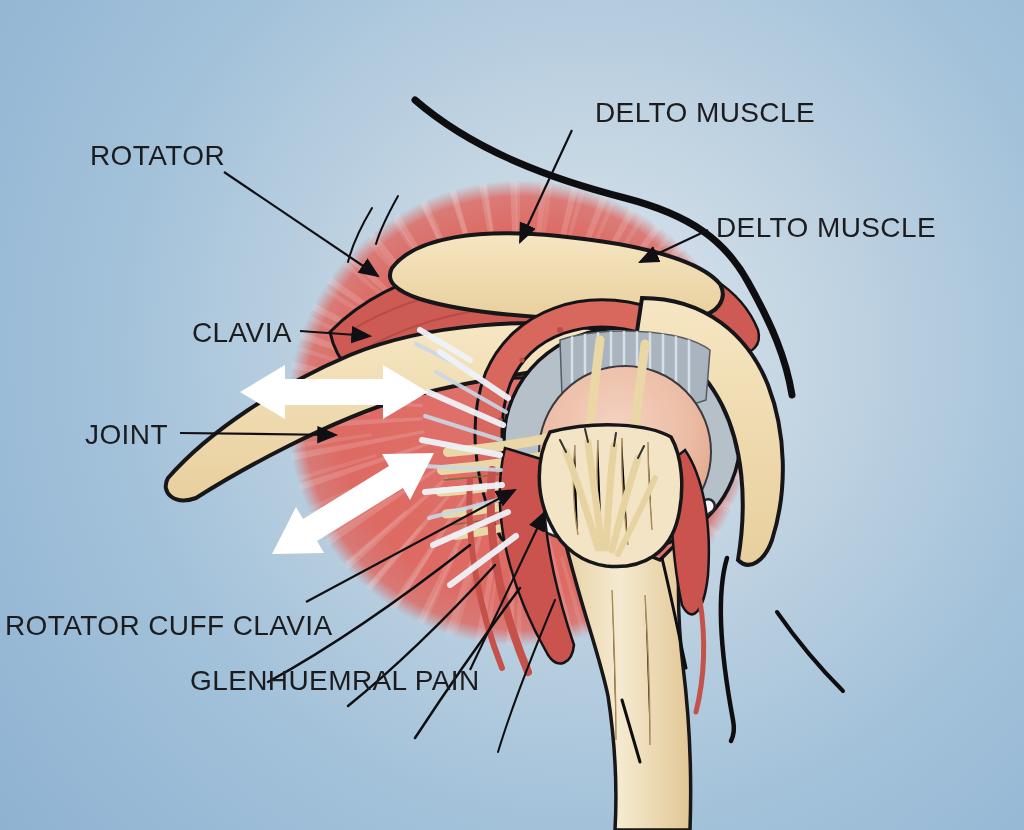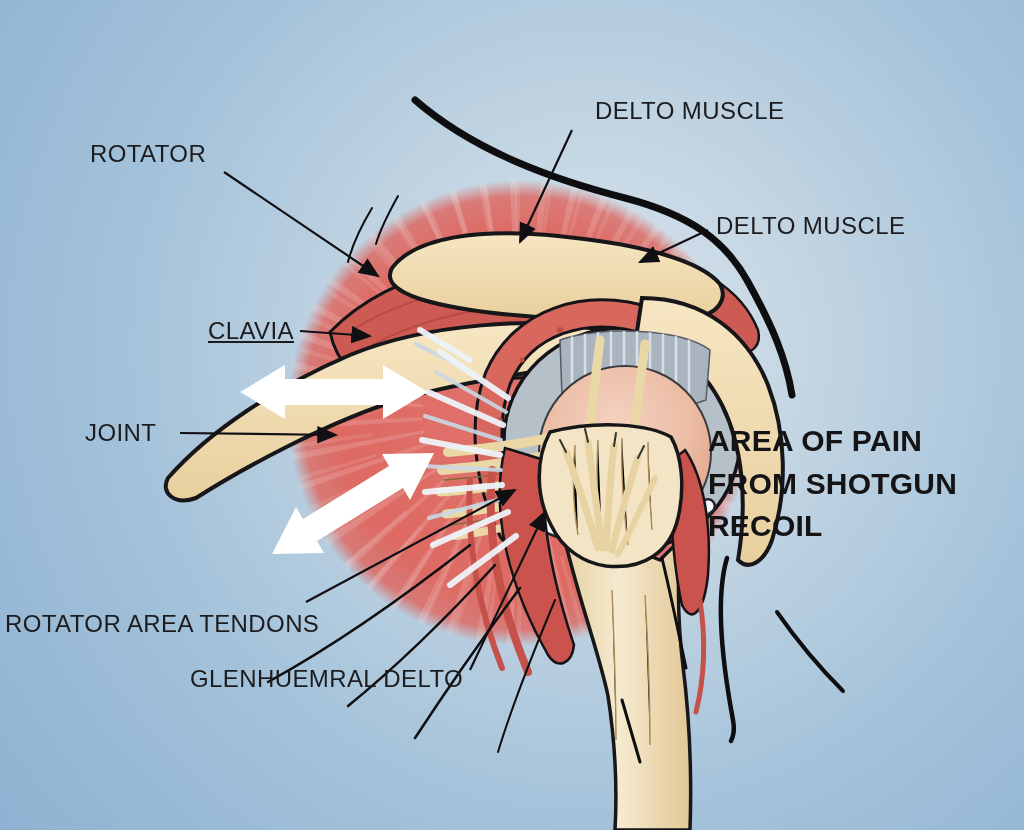--- a/index.html
+++ b/index.html
@@ -5,21 +5,21 @@
   html,body{margin:0;padding:0;}
   #stage{
     position:relative;width:1024px;height:830px;overflow:hidden;
     background:
       radial-gradient(circle at 58% 42%, #dbe6ef 0%, #c2d4e2 30%, #a3c2da 62%, #8fb2d2 100%);
     font-family:"Liberation Sans", sans-serif;
   }
   #art{position:absolute;left:0;top:0;}
   .lbl{
     position:absolute;
-    font-size:24px;
+    font-size:28px;
     letter-spacing:0.4px;
     color:#1c1c1e;
     white-space:nowrap;
     line-height:1.05;
   }
   .lbl-bold{
     position:absolute;
     font-size:30px;
     font-weight:bold;
     color:#141416;
@@ -203,18 +203,17 @@
       <path d="M300,331 L370,336" marker-end="url(#ah)"></path>
       <path d="M180,433 L336,435" marker-end="url(#ah)"></path>
       <path d="M306,602 L515,490" marker-end="url(#ah)"></path>
       <path d="M470,670 L545,512" marker-end="url(#ah)"></path>
     </g>
   </svg>
 
   <div class="lbl" style="left:90px;top:141px;">ROTATOR</div>
   <div class="lbl" style="left:595px;top:98px;">DELTO MUSCLE</div>
   <div class="lbl" style="left:716px;top:213px;">DELTO MUSCLE</div>
-  <div class="lbl" style="left:208px;top:318px;text-decoration:underline;">CLAVIA</div>
+  <div class="lbl" style="left:192px;top:318px;">CLAVIA</div>
   <div class="lbl" style="left:85px;top:420px;">JOINT</div>
-  <div class="lbl" style="left:5px;top:611px;">ROTATOR AREA TENDONS</div>
-  <div class="lbl" style="left:190px;top:666px;">GLENHUEMRAL DELTO</div>
-  <div class="lbl-bold" style="left:708px;top:420px;width:255px;white-space:normal;">AREA OF PAIN FROM SHOTGUN RECOIL</div>
+  <div class="lbl" style="left:5px;top:611px;">ROTATOR CUFF CLAVIA</div>
+  <div class="lbl" style="left:190px;top:666px;">GLENHUEMRAL PAIN</div>
 </div>
 
 </body></html>

